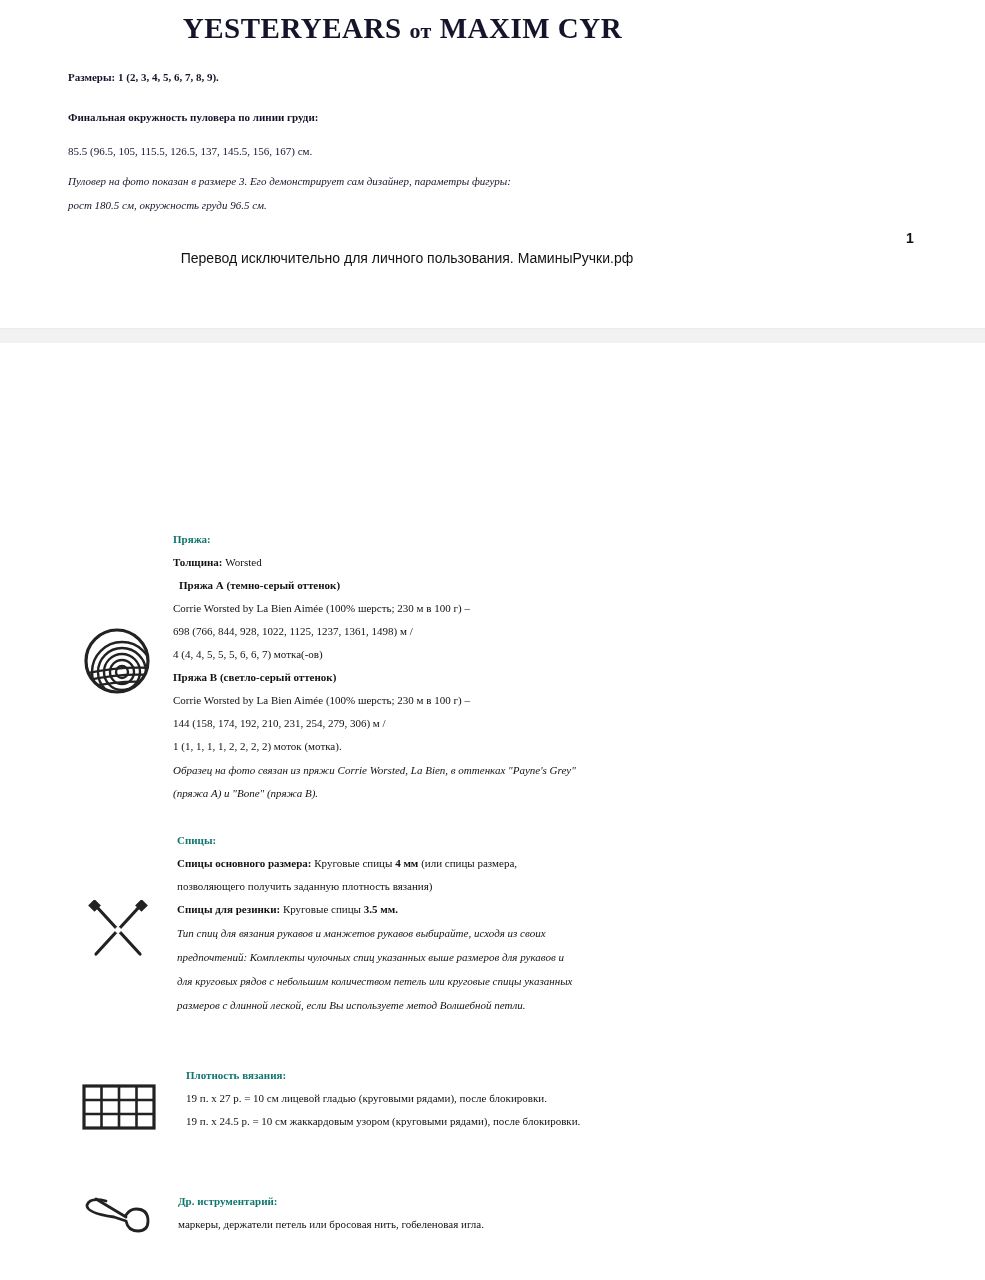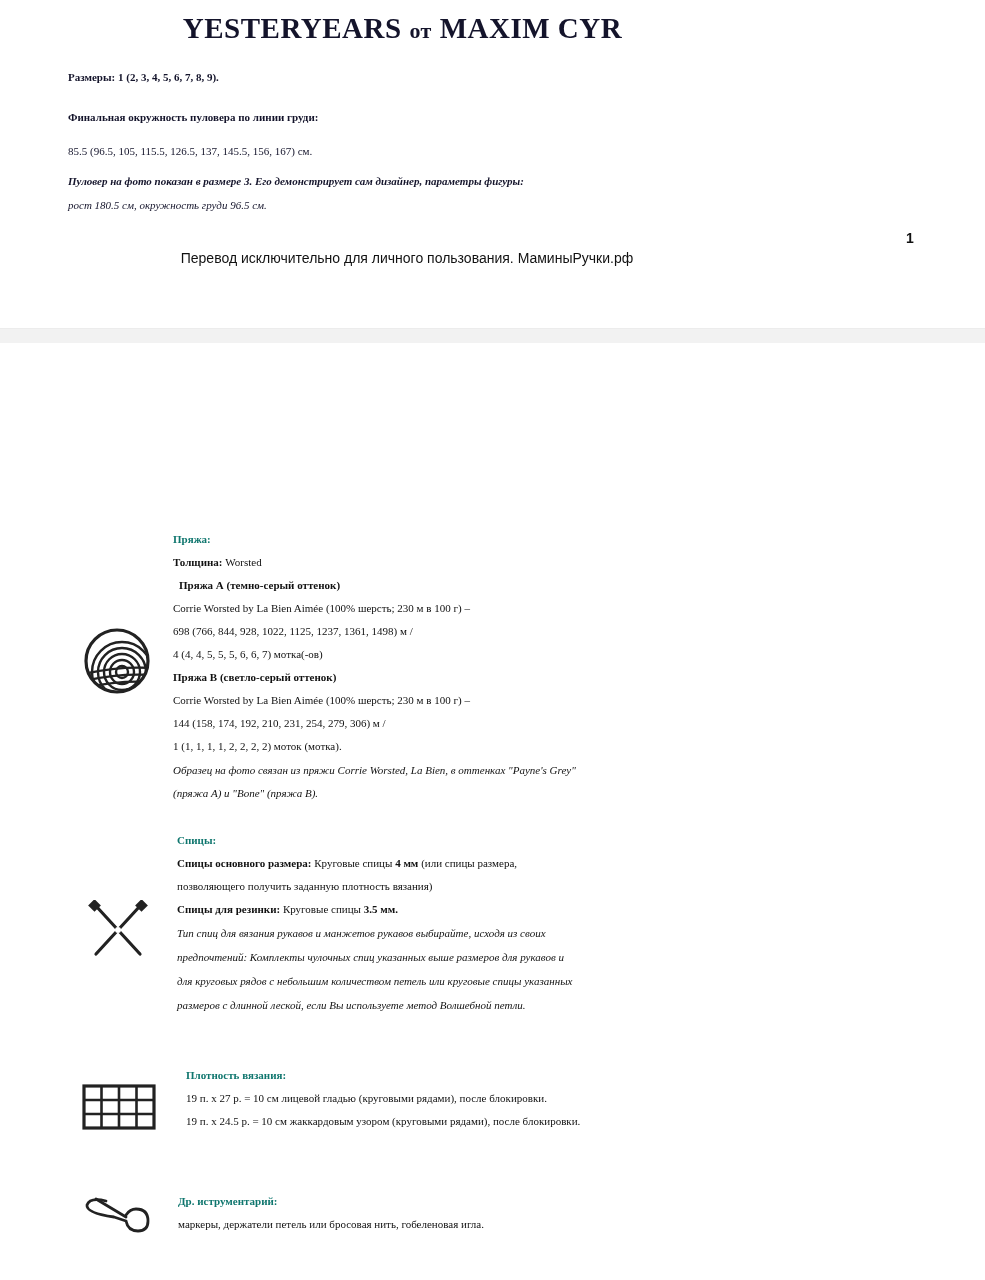--- a/index.html
+++ b/index.html
@@ -33,21 +33,21 @@
 </div>
 
 <div class="line navy" style="left:68px; top:66px;">
   <span class="b">Размеры:</span>
   <span class="b">1 (2, 3, 4, 5, 6, 7, 8, 9).</span>
 </div>
 
 <div class="line navy b" style="left:68px; top:106px;">Финальная окружность пуловера по линии груди:</div>
 <div class="line navy" style="left:68px; top:140px;">85.5 (96.5, 105, 115.5, 126.5, 137, 145.5, 156, 167) см.</div>
 
-<div class="line navy i" style="left:68px; top:170px;font-weight:bold;">Пуловер на фото показан в размере 3. Его демонстрирует сам дизайнер, параметры фигуры:</div>
+<div class="line navy i" style="left:68px; top:170px;">Пуловер на фото показан в размере 3. Его демонстрирует сам дизайнер, параметры фигуры:</div>
 <div class="line navy i" style="left:68px; top:194px;">рост 180.5 см, окружность груди 96.5 см.</div>
 
 <div class="abs page-num">1</div>
 <div class="abs footer-note">Перевод исключительно для личного пользования. МаминыРучки.рф</div>
 
 <div class="abs page-break"></div>
 
 <div class="icon" style="left:82px; top:626px; width:70px; height:70px;">
   <svg width="70" height="70" viewBox="0 0 70 70">
     <defs>

